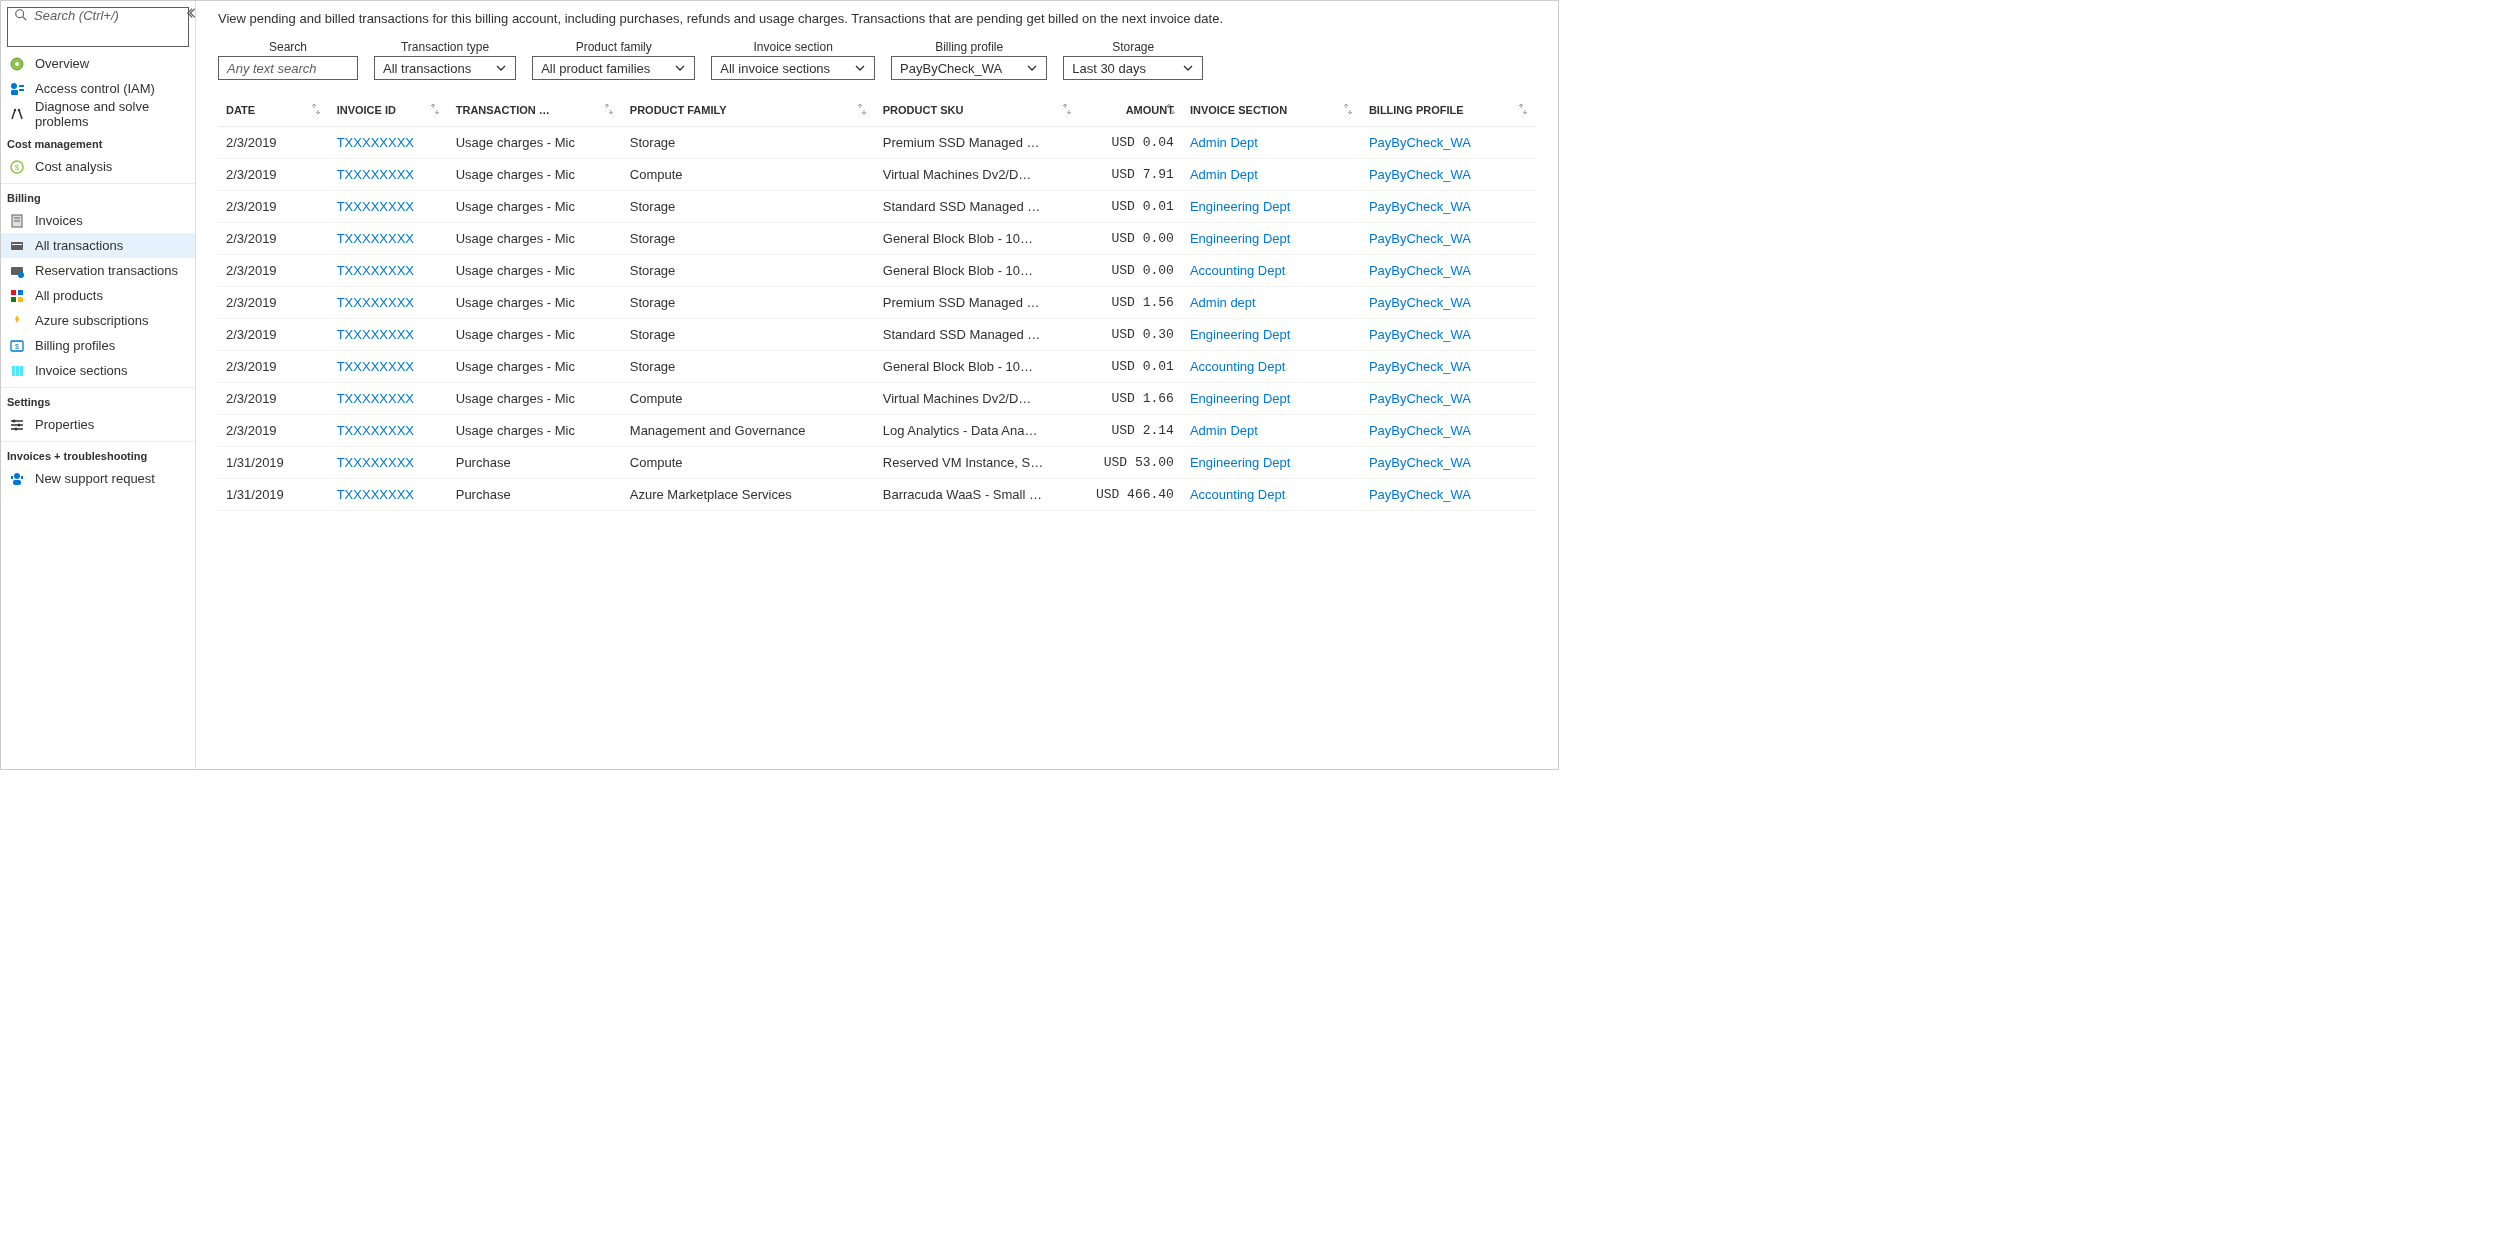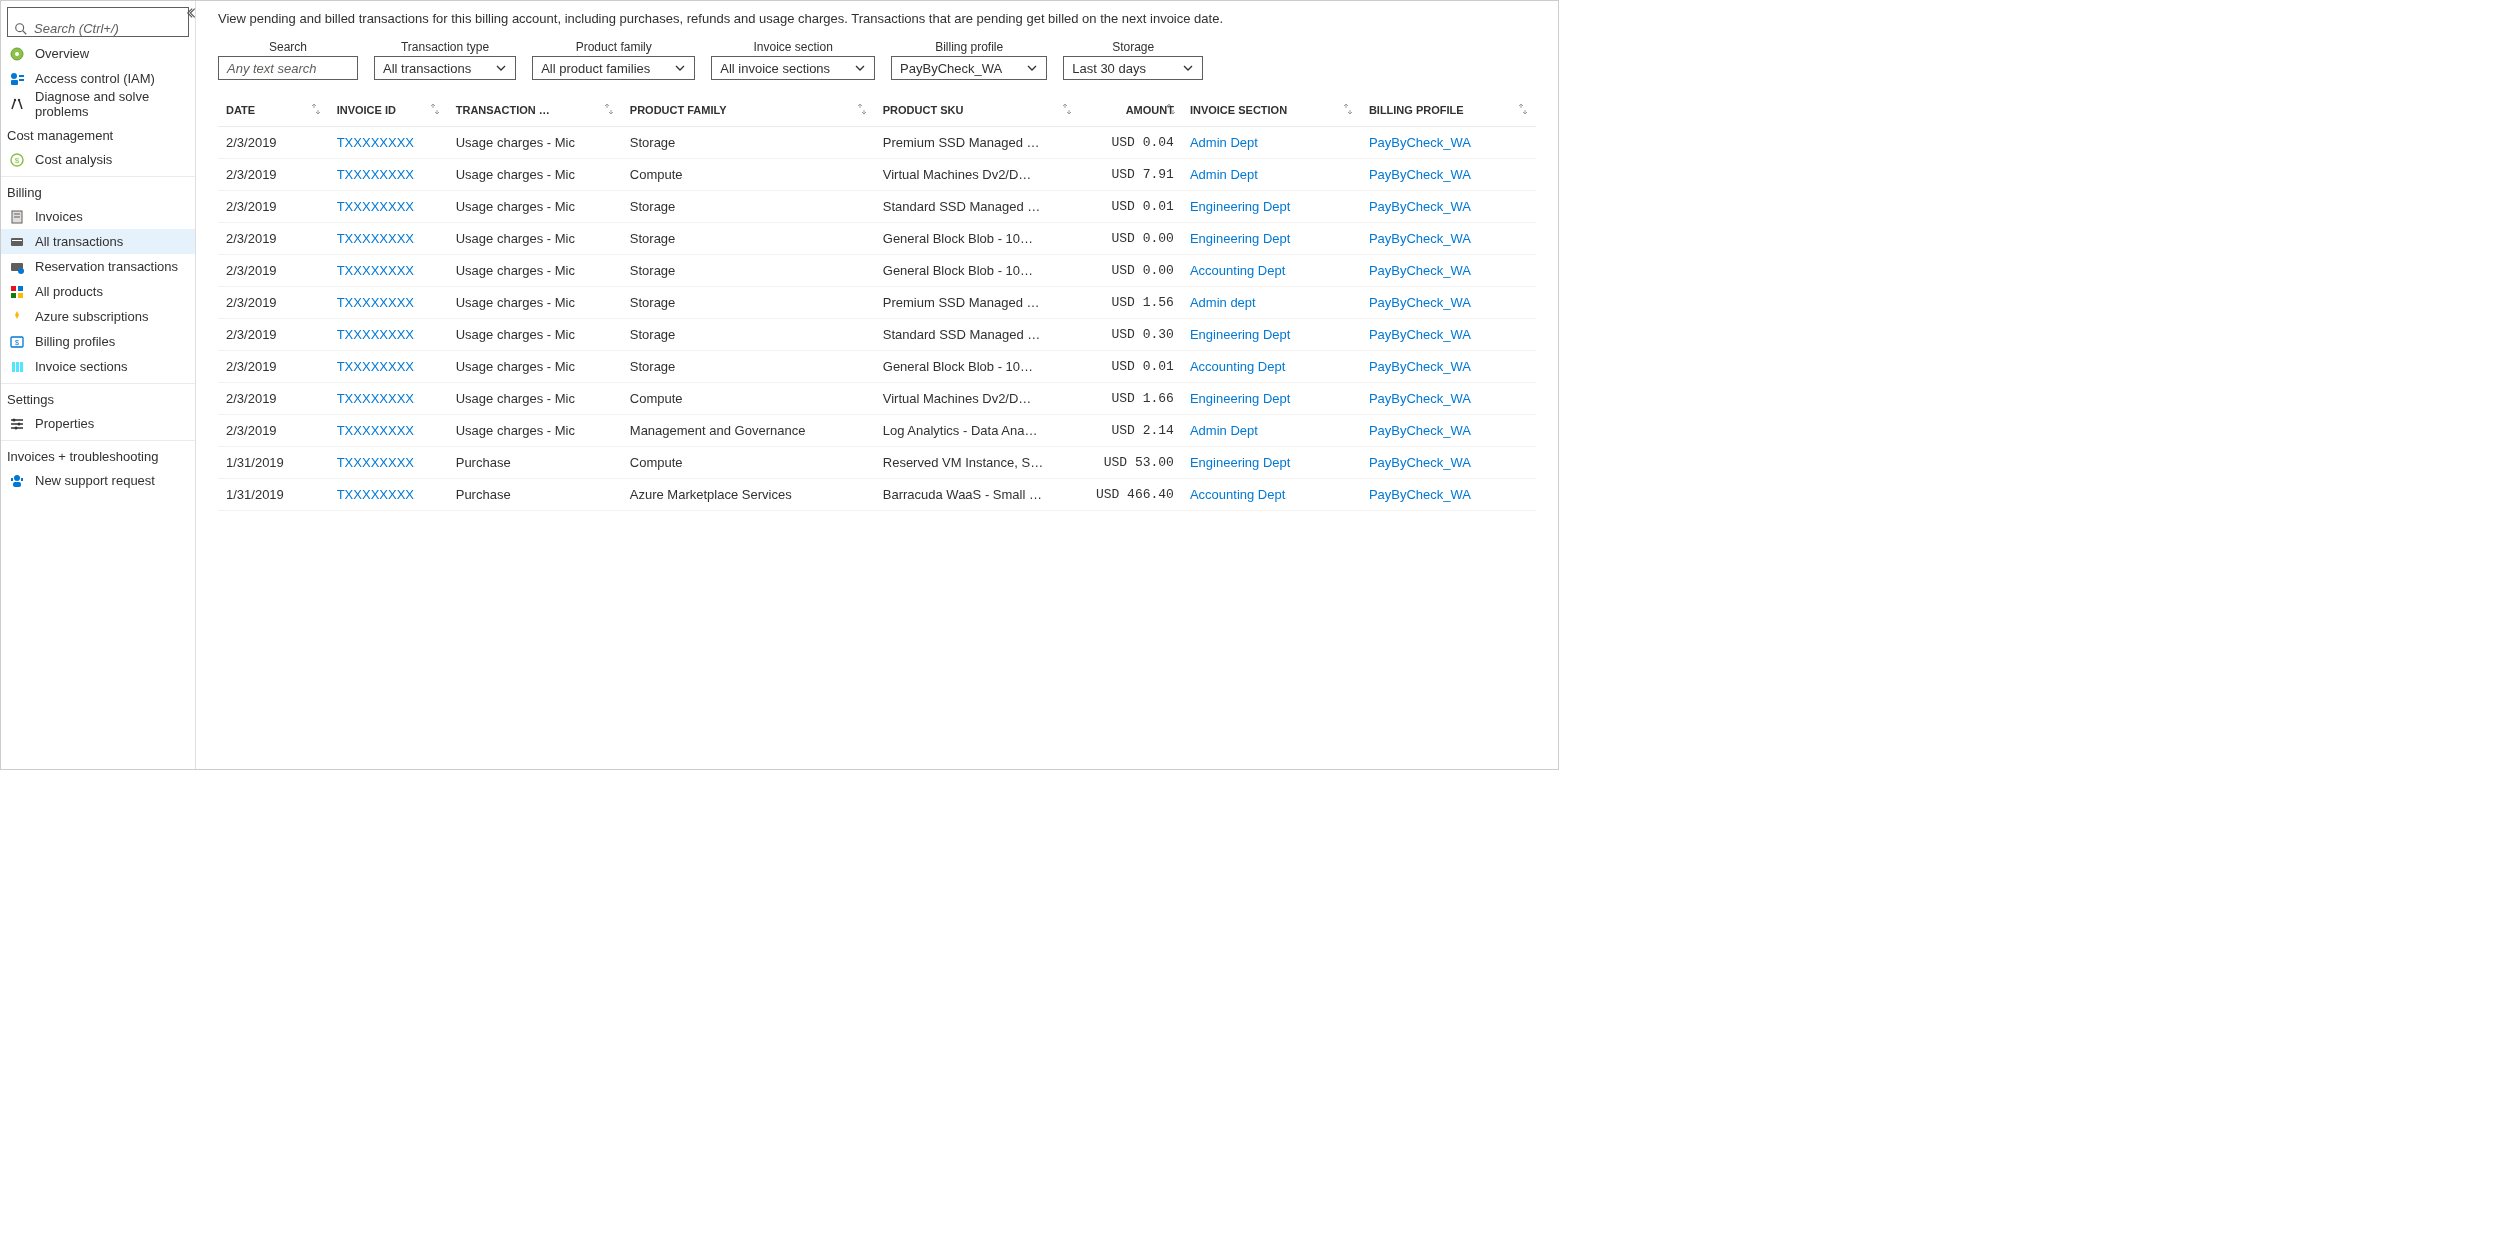--- a/index.html
+++ b/index.html
@@ -1,31 +1,31 @@
 <!DOCTYPE html>
 <html><head>
 <meta charset="utf-8">
 <style>
 * { box-sizing: border-box; margin: 0; padding: 0; font-family: "Segoe UI", Arial, sans-serif; }
 body { background: #fff; color: #323130; font-size: 13px; display: flex; border: 1px solid #ccc; width: 1559px; height: 770px; overflow: hidden; }
 
 
 .sidebar { width: 195px; border-right: 1px solid #e1dfdd; display: flex; flex-direction: column; }
-.search-bar { margin: 6px 6px 4px 6px; border: 1px solid #605e5c; height: 30px; display: flex; align-items: flex-end; padding: 0 6px; position: relative; }
+.search-bar { margin: 6px 6px 4px 6px; border: 1px solid #605e5c; height: 40px; display: flex; align-items: flex-start; padding: 0 6px; position: relative; }
 .search-bar svg { width: 14px; height: 14px; fill: #605e5c; }
 .search-bar span.ph { color: #605e5c; font-style: italic; margin-left: 6px; }
 .collapse { position: absolute; right: -14px; top: -2px; width: 16px; height: 16px; }
 .collapse svg { width: 14px; height: 14px; }
 
 .nav-item { display: flex; align-items: center; height: 25px; padding: 0 8px; cursor: pointer; }
 .nav-item.selected { background: #e5f1fb; }
 .nav-icon { width: 16px; height: 16px; margin-right: 10px; display: flex; align-items: center; justify-content: center; }
 .nav-label { font-size: 13px; color: #323130; }
 
-.section-head { font-weight: 400; font-size: 13px; padding: 8px 8px 4px 6px; border-top: 1px solid #edebe9; margin-top: 4px; }
+.section-head { font-weight: 700; font-size: 11px; padding: 8px 8px 4px 6px; border-top: 1px solid #edebe9; margin-top: 4px; }
 .section-head:first-of-type { border-top: none; margin-top: 4px; }
 
 
 .main { flex: 1; padding: 10px 22px 0 22px; overflow: hidden; }
 .desc { font-size: 13px; color: #323130; margin-bottom: 14px; }
 
 .filters { display: flex; flex-wrap: wrap; gap: 12px 16px; margin-bottom: 18px; }
 .filter { display: flex; flex-direction: column; align-items: center; }
 .filter label { font-size: 12px; color: #323130; margin-bottom: 2px; }
 .filter .box { border: 1px solid #605e5c; height: 24px; min-width: 140px; display: flex; align-items: center; justify-content: space-between; padding: 0 8px; font-size: 13px; }

